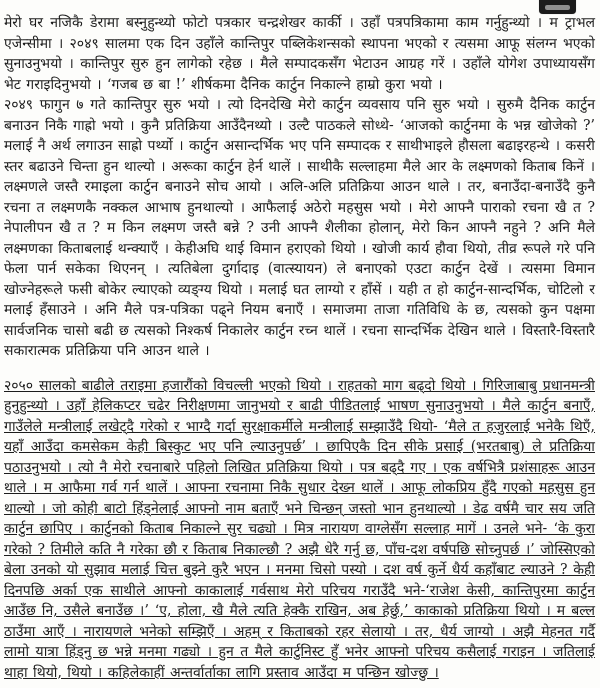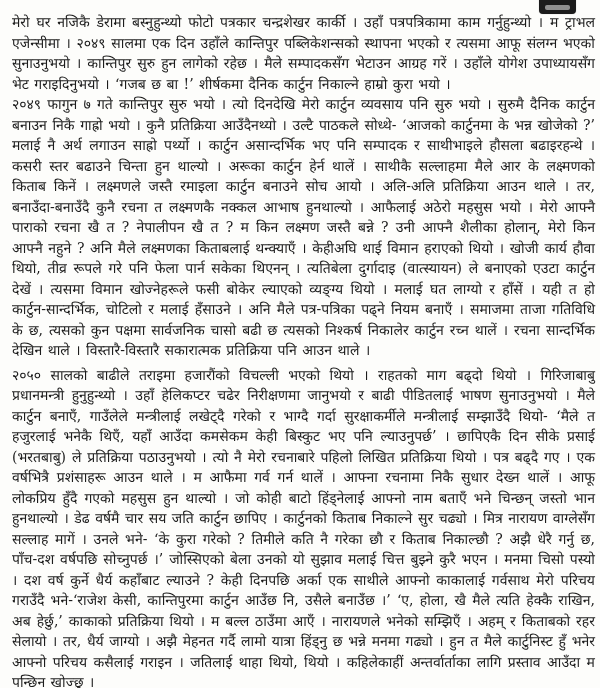--- a/index.html
+++ b/index.html
@@ -13,31 +13,32 @@
     overflow: hidden;
     position: relative;
     font-family: "DejaVu Serif", "DejaVu Sans", serif;
     color: #1c1c1c;
   }
   .page {
     position: relative;
     width: 100%;
     height: 100%;
     box-sizing: border-box;
-    padding: 12px 5px 0 12px;
+    padding: 12px 5px 0 4px;
   }
   .page p {
     margin: 0;
     text-align: justify;
     font-size: 14px;
     line-height: 20.5px;
     word-spacing: 1px;
   }
   .page p.spaced {
-    margin-top: 4px;
+    margin-top: 14px;
+    text-decoration: underline;
   }
   .app-icon {
     position: absolute;
     top: -9px;
     right: 24px;
     width: 37px;
     height: 23px;
     background: #1b1b1b;
     border-radius: 4px;
     box-shadow: 0 0 1px rgba(0,0,0,0.4);

